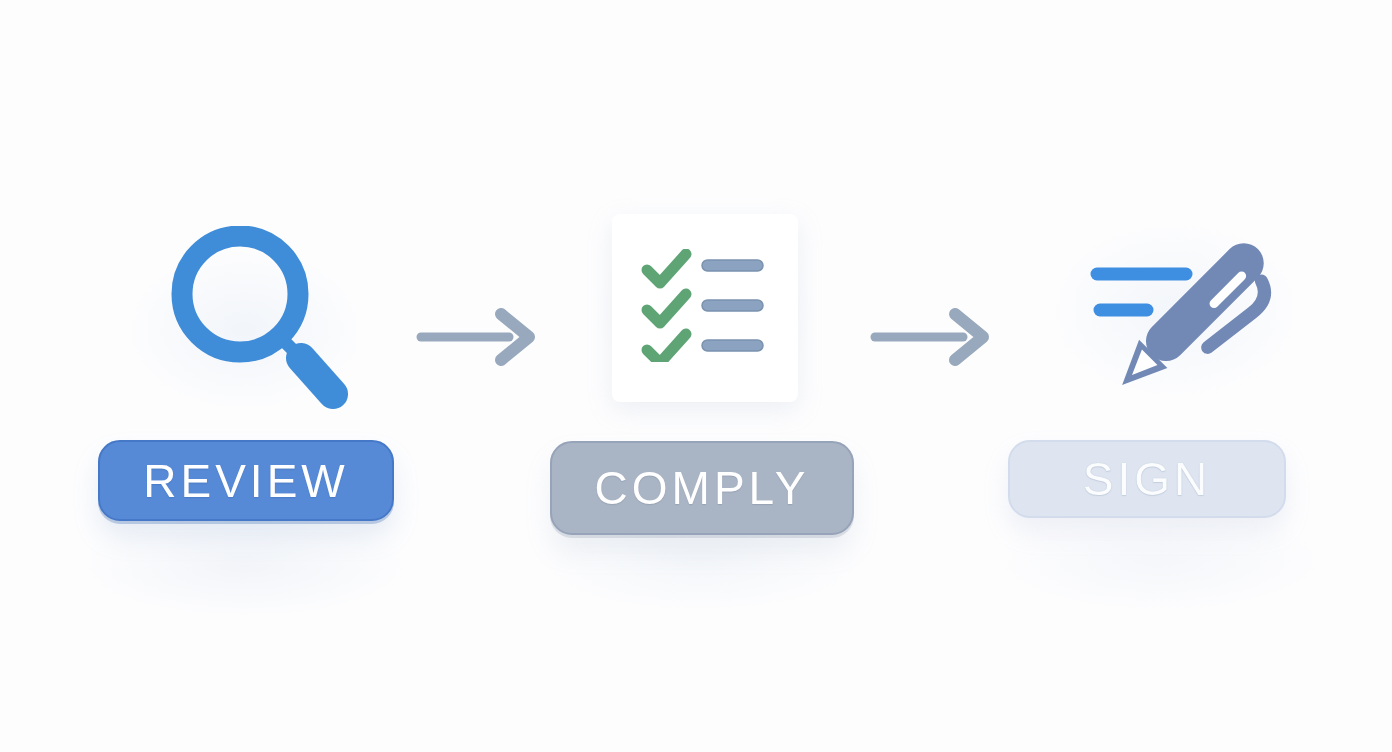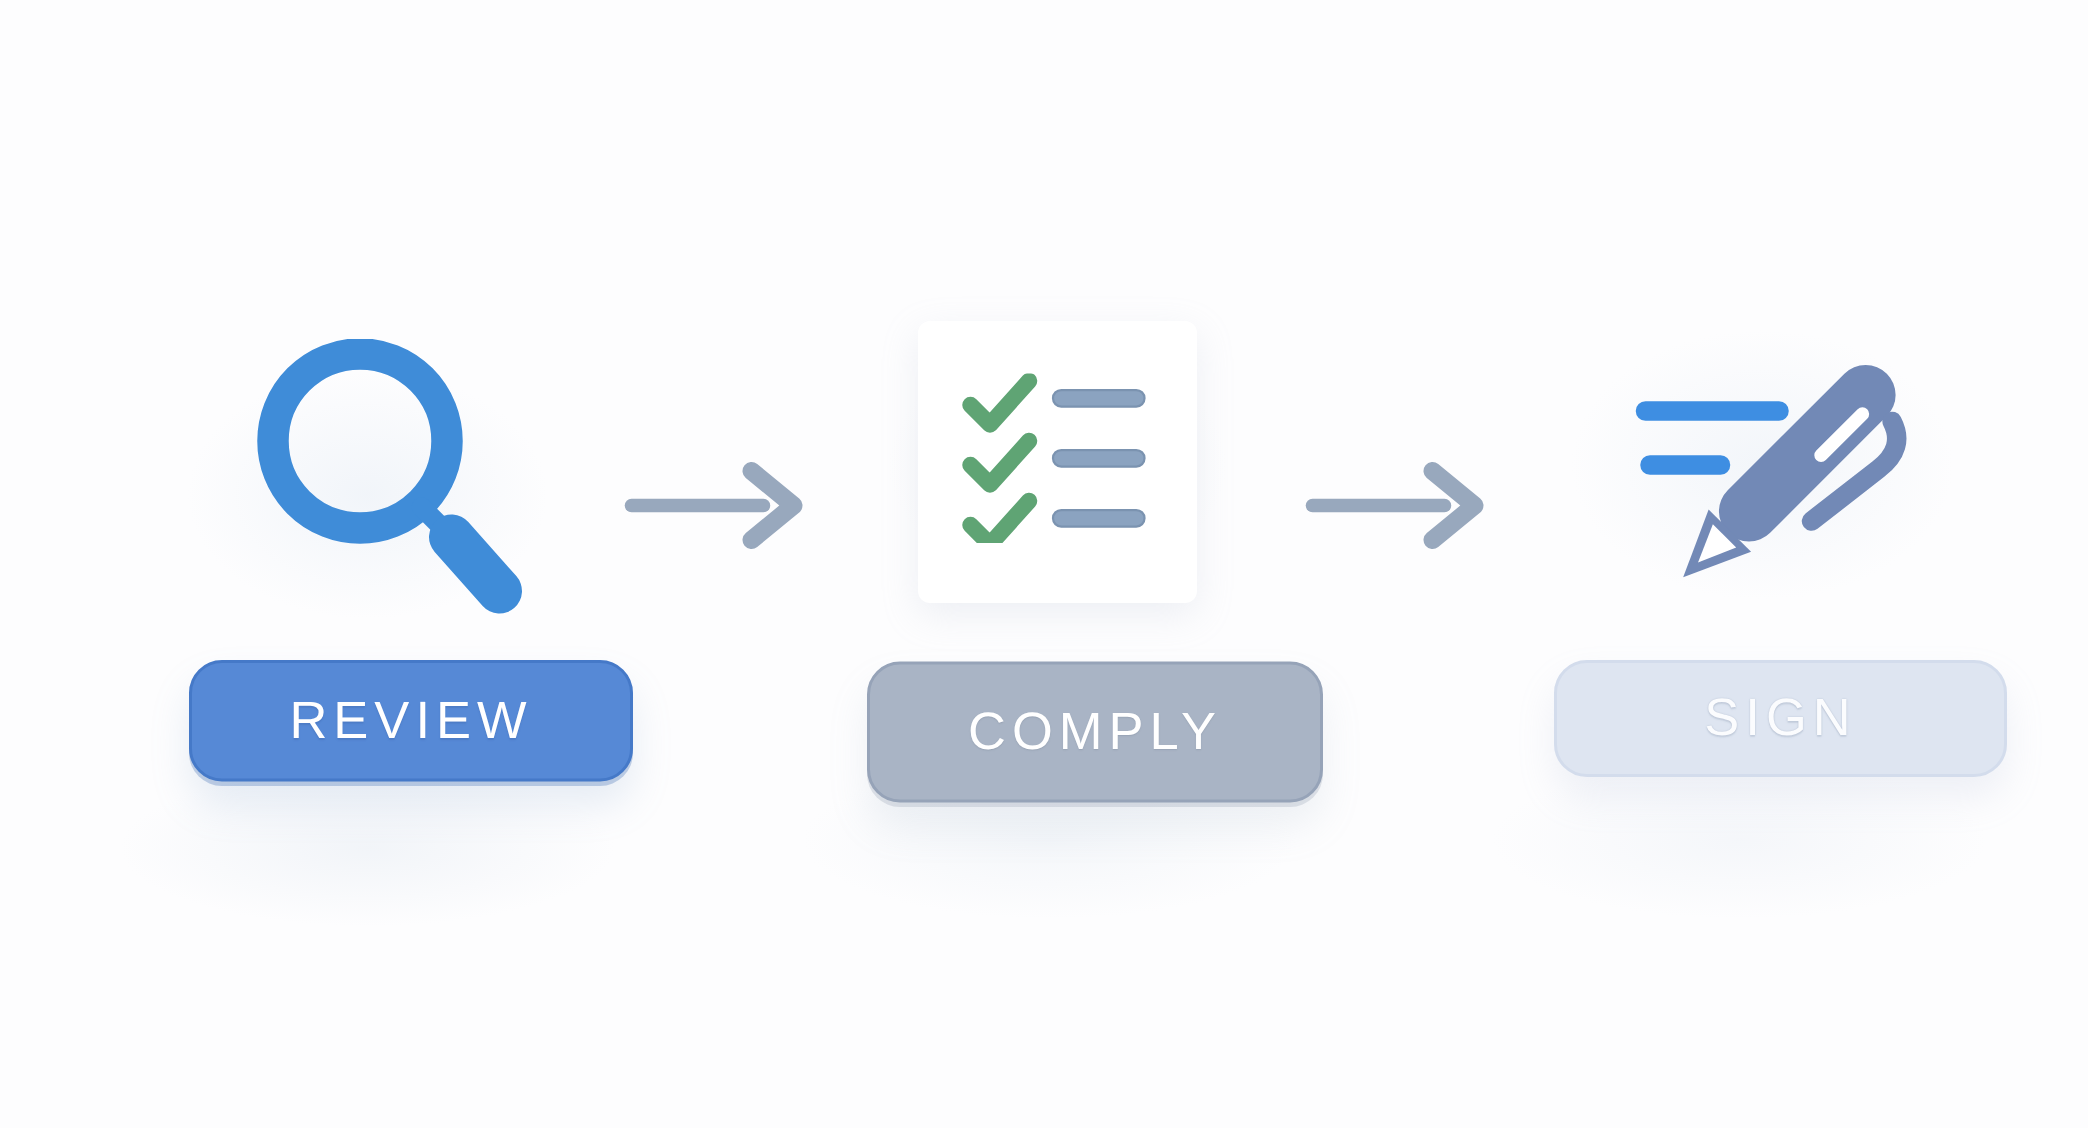--- a/index.html
+++ b/index.html
@@ -20,46 +20,45 @@
       radial-gradient(220px 70px at 245px 565px, rgba(228,234,242,0.45), rgba(253,253,254,0) 75%),
       radial-gradient(220px 70px at 700px 560px, rgba(230,236,243,0.4), rgba(253,253,254,0) 75%),
       radial-gradient(220px 70px at 1160px 560px, rgba(232,237,244,0.4), rgba(253,253,254,0) 75%);
   }
   .step-btn {
     position: absolute;
     display: flex;
     align-items: center;
     justify-content: center;
     border-radius: 22px;
-    font-size: 35px;
+    font-size: 46px;
     font-weight: 400;
     letter-spacing: 4px;
     color: var(--button-text, #ffffff);
     box-sizing: border-box;
     cursor: pointer;
     border: 2px solid transparent;
     user-select: none;
-    margin-left: 28px;
   }
   .btn-review {
     left: 98px; top: 440px; width: 296px; height: 81px;
     background: var(--review-btn-bg);
     border-color: var(--review-btn-border);
     box-shadow: 0 3px 0 rgba(62,108,180,0.30), 0 16px 26px rgba(130,160,200,0.18);
     text-shadow: 0 1px 1px rgba(60,100,170,0.35);
   }
   .btn-comply {
     left: 550px; top: 441px; width: 304px; height: 94px;
     background: var(--comply-btn-bg);
     border-color: var(--comply-btn-border);
     box-shadow: 0 3px 0 rgba(140,152,170,0.25), 0 16px 26px rgba(150,165,190,0.15);
     text-shadow: 0 1px 1px rgba(130,142,160,0.45);
   }
   .btn-sign {
-    left: 1008px; top: 440px; width: 302px; height: 78px;
+    left: 1008px; top: 440px; width: 278px; height: 78px;
     background: var(--sign-btn-bg);
     border-color: var(--sign-btn-border);
     box-shadow: 0 14px 24px rgba(170,185,210,0.18);
     color: #fbfcfe;
     text-shadow: 0 0 1px rgba(160,172,195,0.75), 0 1px 1px rgba(175,186,205,0.45);
   }
   .icon-wrap { position: absolute; }
   .magnifier-pos { left: 158px; top: 226px; width: 195px; height: 195px; }
   .checklist-card {
     position: absolute;

